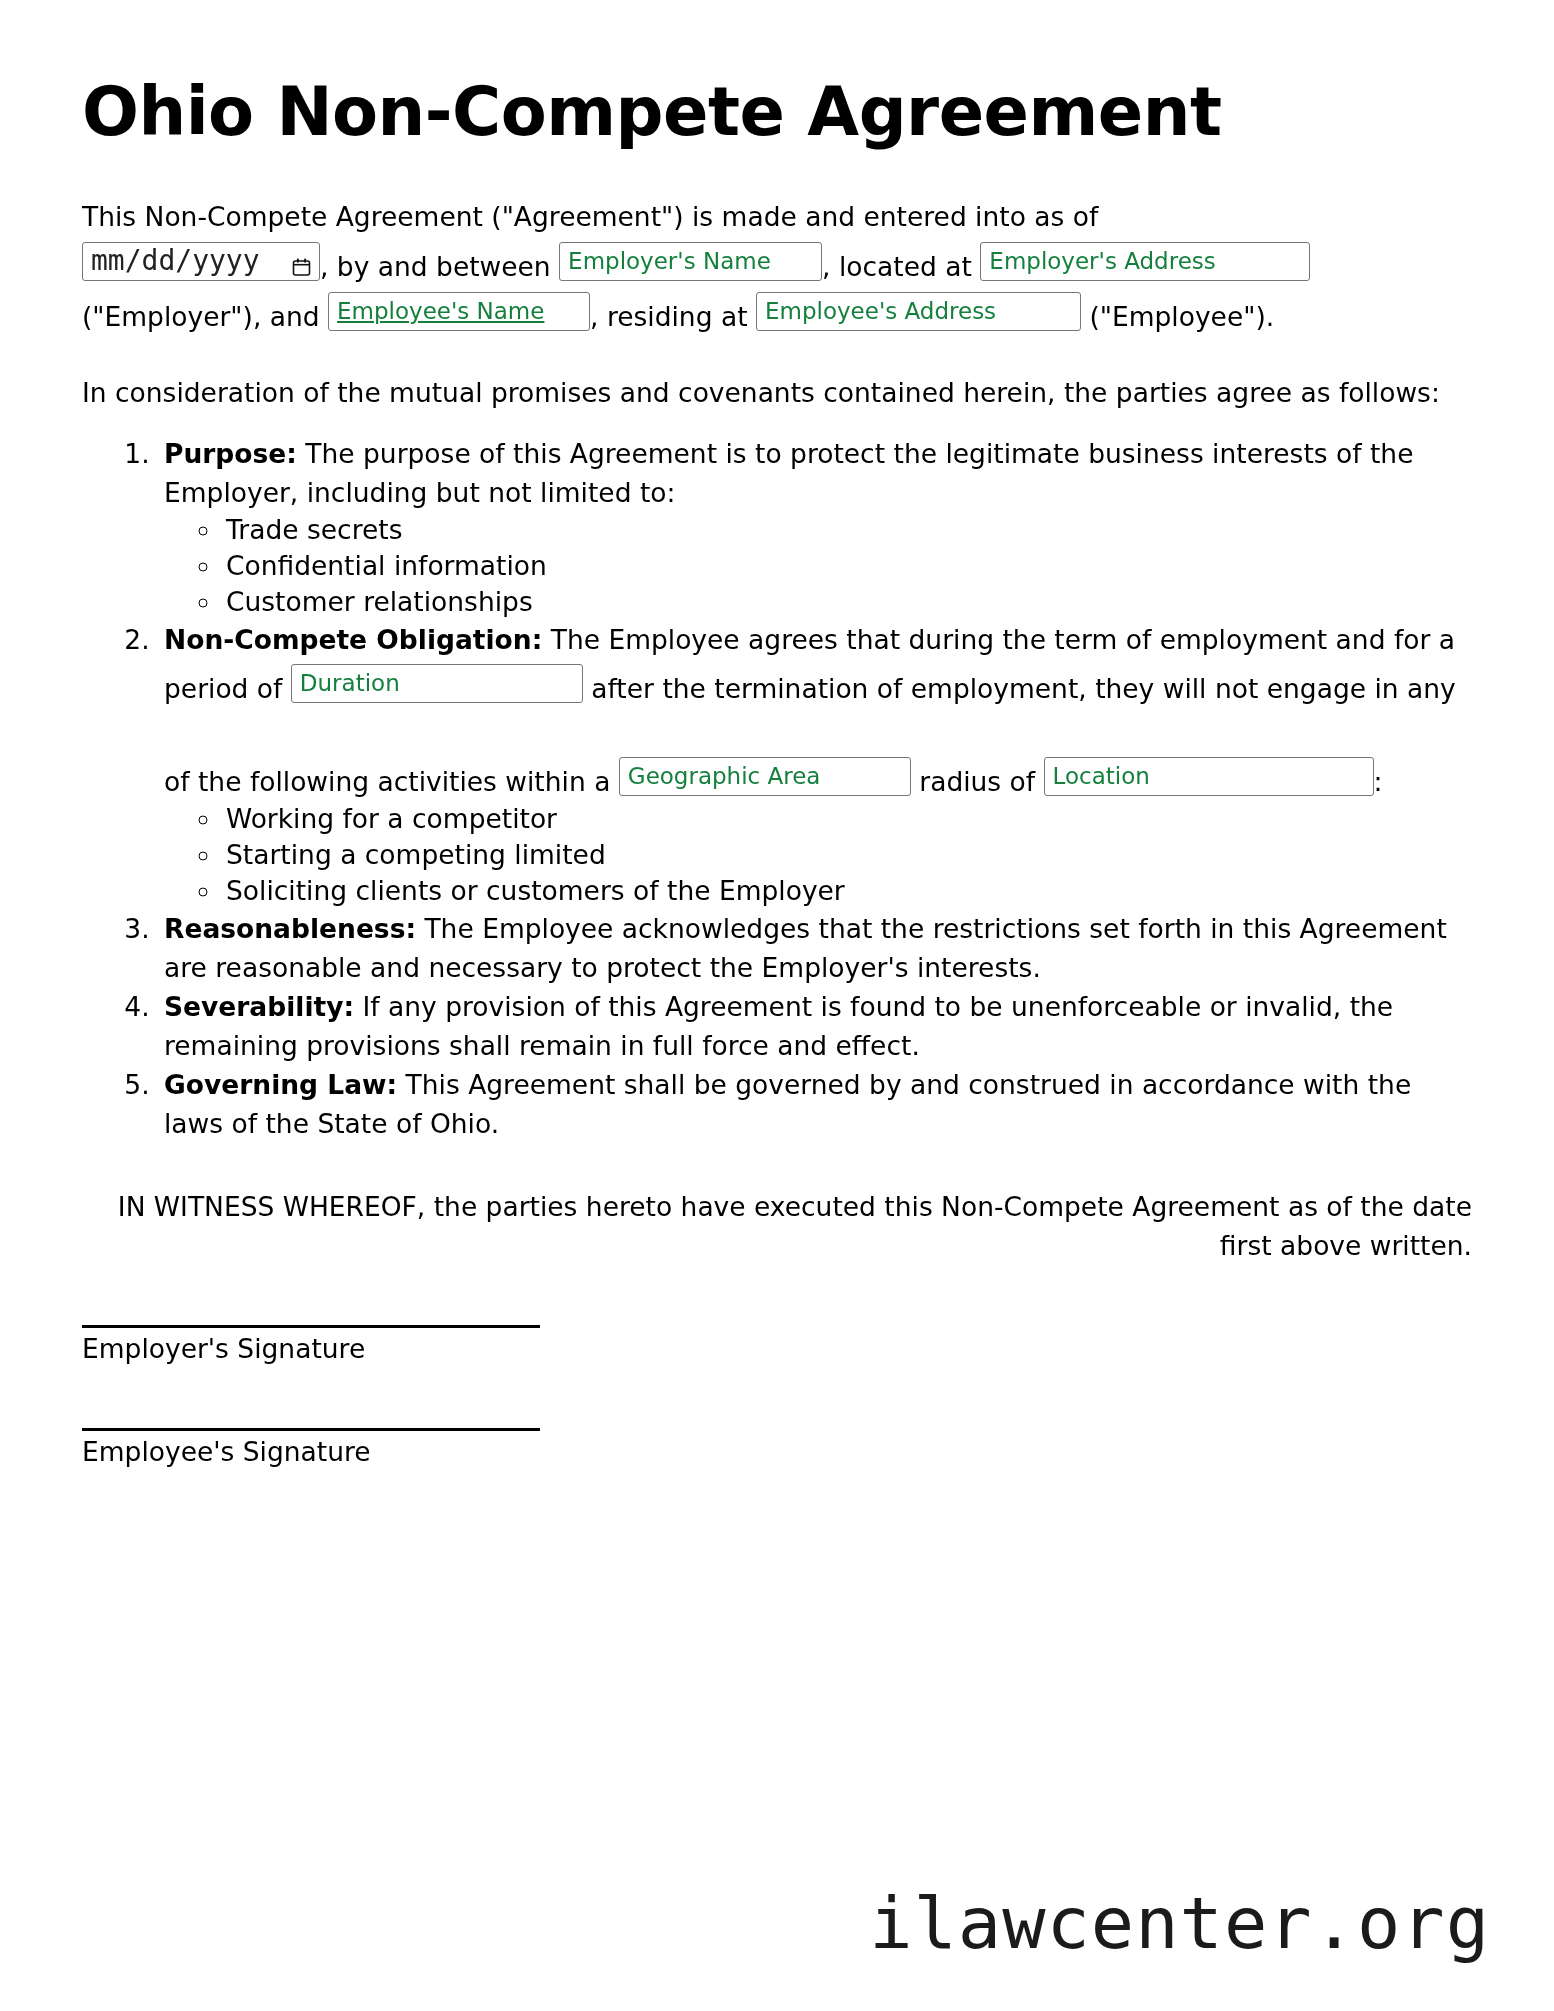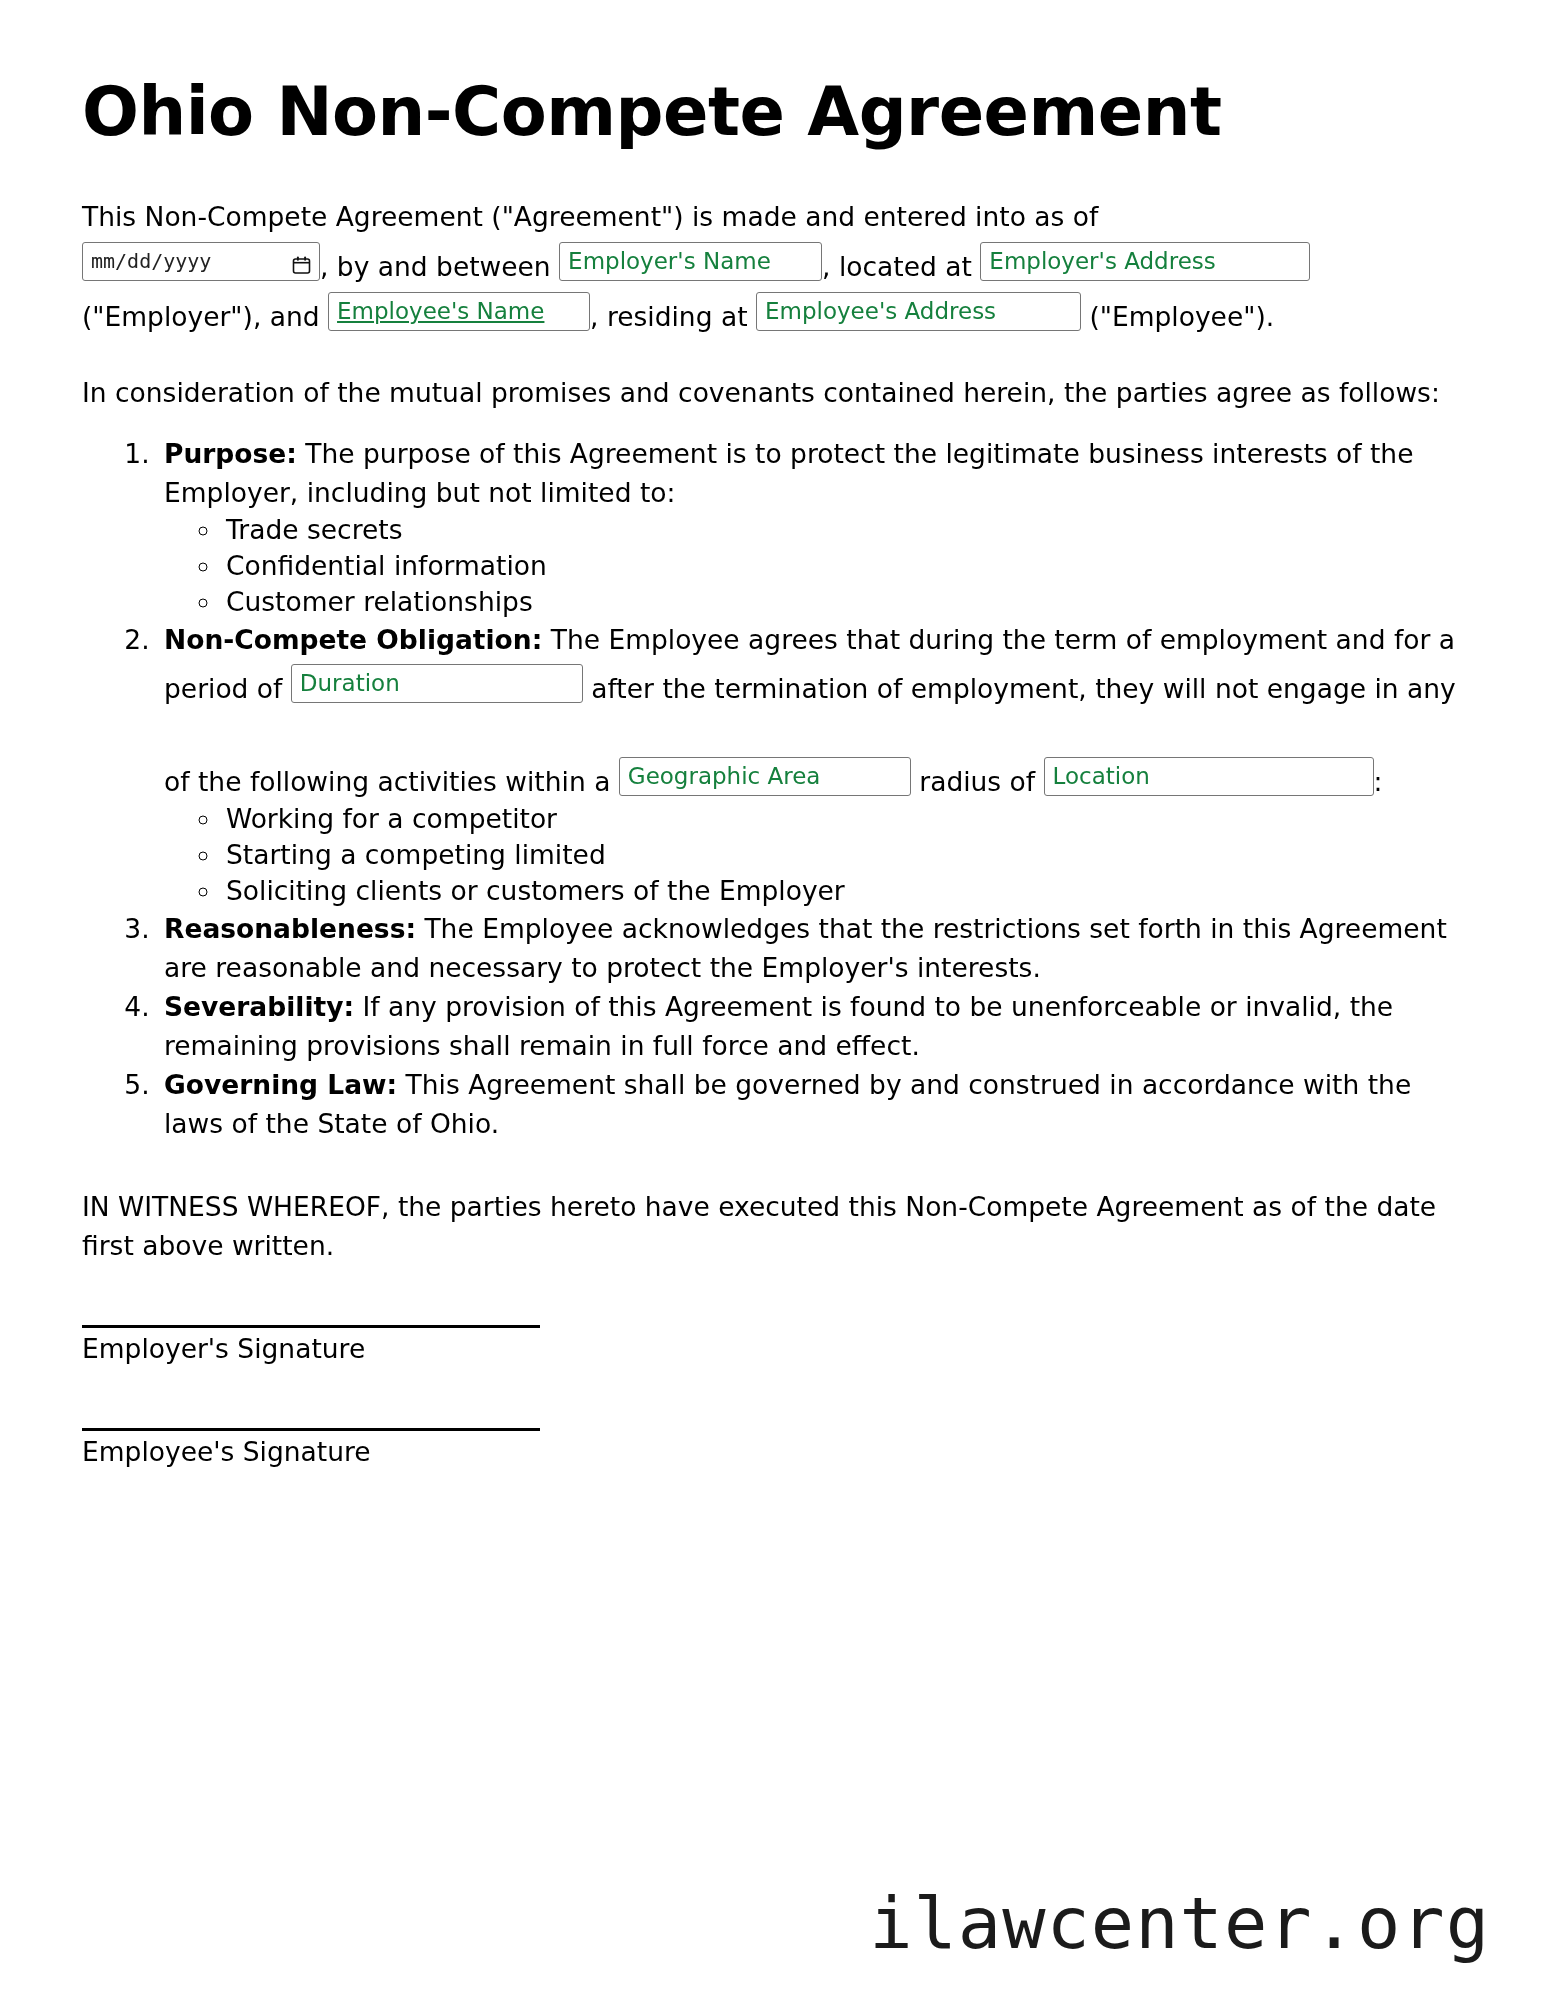--- a/index.html
+++ b/index.html
@@ -47,20 +47,21 @@
   }
   p.intro {
     margin-top: 46px;
     line-height: 40px;
   }
   p.consideration {
     margin-top: 36px;
   }
   p.witness {
     margin-top: 44px;
+    text-align: right;
   }
 
   
   .field {
     display: inline-block;
     vertical-align: baseline;
     border: 1px solid #767676;
     border-radius: 3px;
     background: #ffffff;
     color: #15803d;
@@ -69,21 +70,21 @@
     line-height: 30px;
     padding: 3px 6px 4px 8px;
     box-sizing: border-box;
     position: relative;
     top: 5px;
     overflow: hidden;
     white-space: nowrap;
   }
   .field.date {
     font-family: "DejaVu Sans Mono", "Liberation Mono", monospace;
-    font-size: 20px;
+    font-size: 28px;
     color: #222222;
     width: 238px;
     padding-right: 30px;
   }
   .cal-icon {
     position: absolute;
     right: 8px;
     top: 50%;
     transform: translateY(-50%);
     width: 19px;

